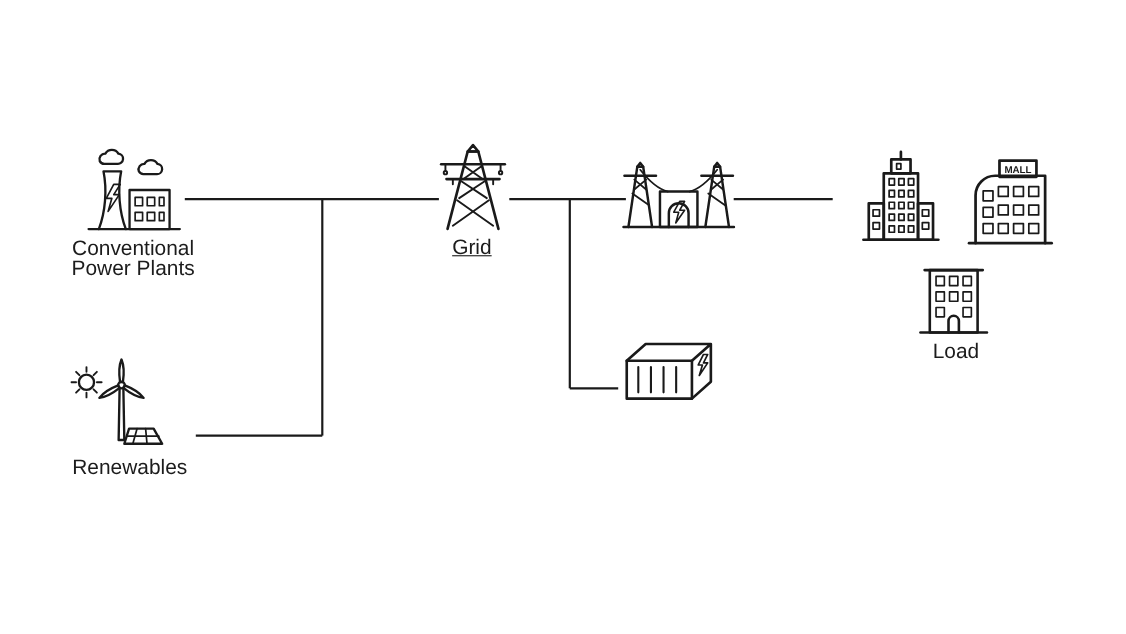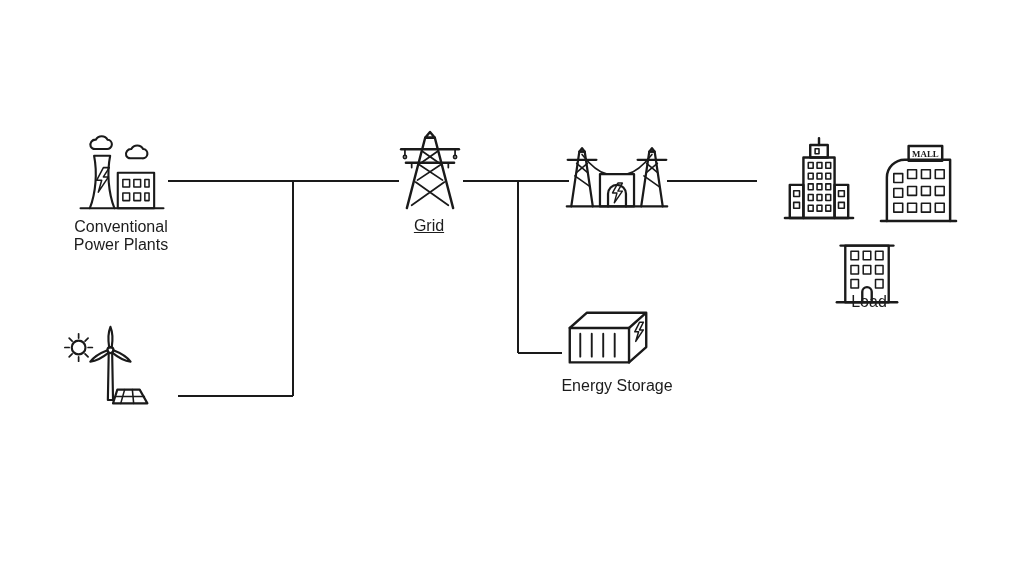--- a/index.html
+++ b/index.html
@@ -6,27 +6,27 @@
   html,body { width:1024px; height:576px; }
   body {
     background:#ffffff;
     font-family:"Liberation Sans", sans-serif;
     position:relative;
     overflow:hidden;
   }
   .canvas { position:absolute; inset:0; width:1024px; height:576px; }
   .connectors { position:absolute; left:0; top:0; }
   .connectors path { stroke:#1a1a1a; stroke-width:2; fill:none; }
-  .node { position:absolute;font-family:Liberation Serif, serif; }
+  .node { position:absolute; }
   .icon { display:block; width:100%; height:100%;
           stroke:#1a1a1a; fill:none; stroke-width:2.5;
           stroke-linecap:round; stroke-linejoin:round; }
   .label {
     position:absolute;
-    font-size:16px;
+    font-size:19px;
     line-height:18px;
     color:#1c1c1c;
     text-align:center;
     white-space:pre-line;
   }
 </style>
 </head>
 <body>
 
 <div class="canvas">
@@ -77,20 +77,21 @@
       </g>
       <path d="M52.5,26.8 C51,17 51.5,9 54,3 C56.5,9 57,17 55.5,26.8 Z"></path>
       <path d="M52.5,26.8 C51,17 51.5,9 54,3 C56.5,9 57,17 55.5,26.8 Z" transform="rotate(120 54 30)"></path>
       <path d="M52.5,26.8 C51,17 51.5,9 54,3 C56.5,9 57,17 55.5,26.8 Z" transform="rotate(240 54 30)"></path>
       <circle cx="54" cy="30" r="3.5"></circle>
       <path d="M52,33.5 L51,88 L57,88 L56,33.5"></path>
       <path d="M62,76 h26 l9,16 h-40 z"></path>
       <path d="M60.5,84 h33 M70.5,76 l-4.5,16 M79.5,76 l1.5,16" stroke-width="1.8"></path>
     </svg>
   </div>
+  <div class="label" style="left:48px; top:417px; width:140px;">Renewables</div>
 
   <div class="node" style="left:399px; top:130px; width:62px; height:81px;">
     <svg class="icon" viewBox="0 0 64 84">
       <path d="M27,8 L32,2 L37,8 Z"></path>
       <path d="M8,81 L27,8 M56,81 L37,8 M27,8 h10"></path>
       <line x1="2" y1="20" x2="62" y2="20"></line>
       <line x1="7" y1="34" x2="57" y2="34"></line>
       <g stroke-width="1.8">
         <path d="M6,20 v6 M58,20 v6 M13,34 v5 M51,34 v5"></path>
         <circle cx="6" cy="28" r="1.6"></circle>
@@ -120,21 +121,20 @@
   </div>
 
   <div class="node" style="left:564px; top:306px; width:88px; height:65px;">
     <svg class="icon" viewBox="0 0 92 68">
       <rect x="6" y="23" width="62" height="36"></rect>
       <path d="M6,23 L24,7 L86,7 L68,23 M86,7 L86,43 L68,59"></path>
       <path d="M17,29 v24 M29,29 v24 M41,29 v24 M53,29 v24" stroke-width="2"></path>
       <path d="M79,17 l-5,10 h4 l-3,10 8,-12 h-4 l4,-8 z" stroke-width="1.6"></path>
     </svg>
   </div>
-  <div class="label" style="left:547px; top:377px; width:140px;">Energy Storage</div>
 
   <div class="node" style="left:782px; top:136px; width:74px; height:86px;">
     <svg class="icon" viewBox="0 0 76 88">
       <line x1="38" y1="2" x2="38" y2="9"></line>
       <rect x="29" y="9" width="18" height="13"></rect>
       <rect x="22" y="22" width="32" height="62"></rect>
       <rect x="8" y="50" width="14" height="34"></rect>
       <rect x="54" y="50" width="14" height="34"></rect>
       <g stroke-width="1.6">
         <rect x="34" y="13" width="4" height="5"></rect>
@@ -196,15 +196,15 @@
         <rect x="21" y="29" width="8" height="9"></rect>
           <rect x="34" y="29" width="8" height="9"></rect>
           <rect x="47" y="29" width="8" height="9"></rect>
         <rect x="21" y="44" width="8" height="9"></rect>
           <rect x="47" y="44" width="8" height="9"></rect>
       </g>
       <path d="M33,68 v-11 a5,5 0 0 1 10,0 v11"></path>
       <line x1="6" y1="68" x2="70" y2="68"></line>
     </svg>
   </div>
-  <div class="label" style="left:809px; top:293px; width:120px;text-align:center;">Load</div>
+  <div class="label" style="left:809px; top:311px; width:120px;text-align:center;">Load</div>
 
 </div>
 
 </body></html>

